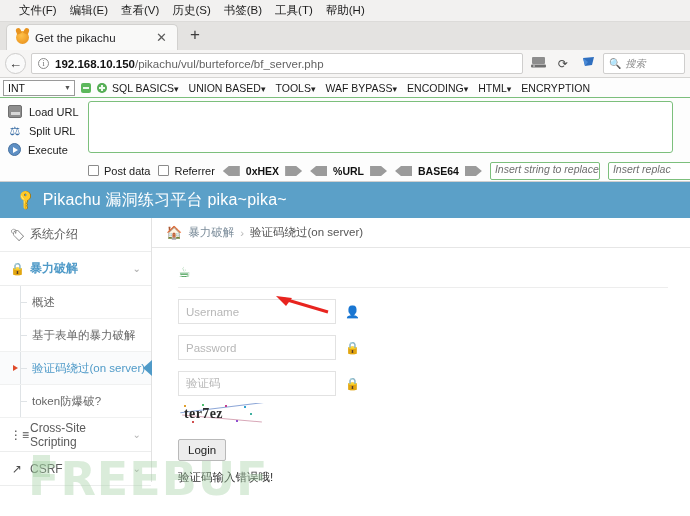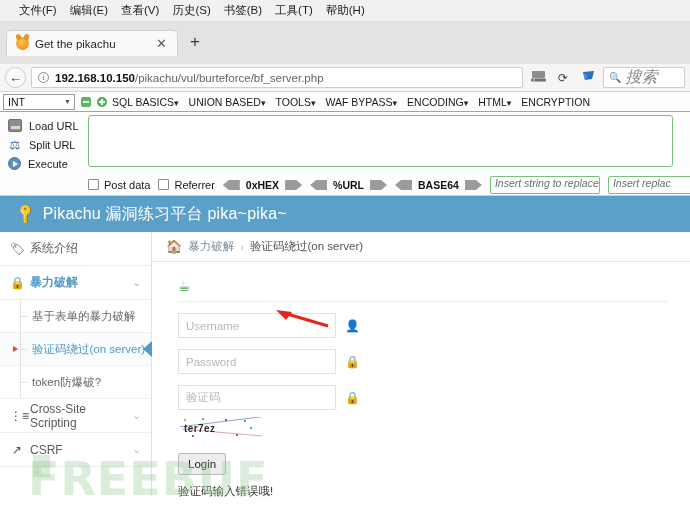--- a/index.html
+++ b/index.html
@@ -14,22 +14,22 @@
 
   
   .menubar {
     height: 22px; background: #f2f1f0; border-bottom: 1px solid #dcdbd9;
     display: flex; align-items: center; padding-left: 19px; gap: 13px;
     font-size: 11.5px; color: #1d1d1d;
   }
   .menubar span { white-space: nowrap; }
 
   .tabstrip {
-    height: 42px; background: #e4e3e1;
-    display: flex; align-items: center; padding-left: 6px;
+    height: 28px; background: #e4e3e1;
+    display: flex; align-items: flex-end; padding-left: 6px;
   }
   .tab {
     display: flex; align-items: center; gap: 6px;
     height: 26px; padding: 0 8px 0 9px; min-width: 172px;
     background: #f9f9f8; border-top-left-radius: 5px; border-top-right-radius: 5px;
     border: 1px solid #d2d1cf; border-bottom: none;
     font-size: 11.5px; color: #26262a;
   }
   .favicon {
     width: 13px; height: 13px; border-radius: 50%;
@@ -64,21 +64,21 @@
     color: #6e6e6e; font-size: 8px; line-height: 9px; text-align: center; flex: none;
     font-family: "Liberation Serif", serif;
   }
   .url-text { font-size: 11.5px; color: #636363; white-space: nowrap; }
   .url-host { color: #111; font-weight: bold; }
   .nav-icon { width: 20px; text-align: center; font-size: 12px; color: #4c4c4c; flex: none; }
   .searchbox {
     width: 82px; height: 21px; background: #fff; border: 1px solid #cfcecd; border-radius: 2px;
     display: flex; align-items: center; gap: 4px; padding: 0 5px; flex: none;
   }
-  .search-ph { font-size: 16px; color: #8a8a8a; font-style: italic; }
+  .search-ph { font-size: 10px; color: #8a8a8a; font-style: italic; }
 
   
   .hb { background: #fdfdfd; border-bottom: 1px solid #cfcfcf; }
   .hb-menurow {
     height: 20px; display: flex; align-items: center; gap: 0;
     border-bottom: 1px solid #7cbf7c; padding-left: 3px; overflow: hidden;
   }
   .hb-select {
     width: 72px; height: 16px; border: 1px solid #9a9a9a; background: #fff;
     display: flex; align-items: center; justify-content: space-between;
@@ -214,21 +214,21 @@
     width: 158px; height: 25px; border: 1px solid #e2e2e2; background: #fff;
     display: flex; align-items: center; padding: 0 7px;
     font-size: 11.5px; color: #b7b7b7;
   }
   .fic { font-size: 12px; color: #2f2f2f; width: 12px; }
   .captcha {
     margin-top: 7px; width: 90px; height: 22px; position: relative; overflow: hidden;
     display: flex; align-items: center; padding-left: 6px;
   }
   .captcha-text {
-    font-family: Liberation Sans, sans-serif; font-weight: bold; font-size: 10px;
+    font-family: Liberation Serif, serif; font-weight: bold; font-size: 14px;
     color: #2a2a2a; letter-spacing: .4px; position: relative; z-index: 2;
   }
   .noise { position: absolute; inset: 0; z-index: 1; }
   .noise i { position: absolute; display: block; }
   .btn-login {
     margin-top: 14px; display: inline-flex; align-items: center; justify-content: center;
     height: 22px; padding: 0 9px; background: #ededed; border: 1px solid #b9b9b9;
     border-radius: 2px; font-size: 11.5px; color: #222;
   }
   .err { margin-top: 9px; font-size: 11.5px; color: #333; }
@@ -374,20 +374,23 @@
 
     <div class="pk-side">
       <div class="side-item">
         <span class="side-icon">🏷</span>
         <span>系统介绍</span>
       </div>
       <div class="side-item active">
         <span class="side-icon lockblue">🔒</span>
         <span>暴力破解</span>
         <span class="side-chev">⌄</span>
+      </div>
+      <div class="side-sub">
+        <span>概述</span>
       </div>
       <div class="side-sub">
         <span>基于表单的暴力破解</span>
       </div>
       <div class="side-sub current">
         <span class="bullet"></span>
         <span>验证码绕过(on server)</span>
         <span class="tail"></span>
       </div>
       <div class="side-sub">

